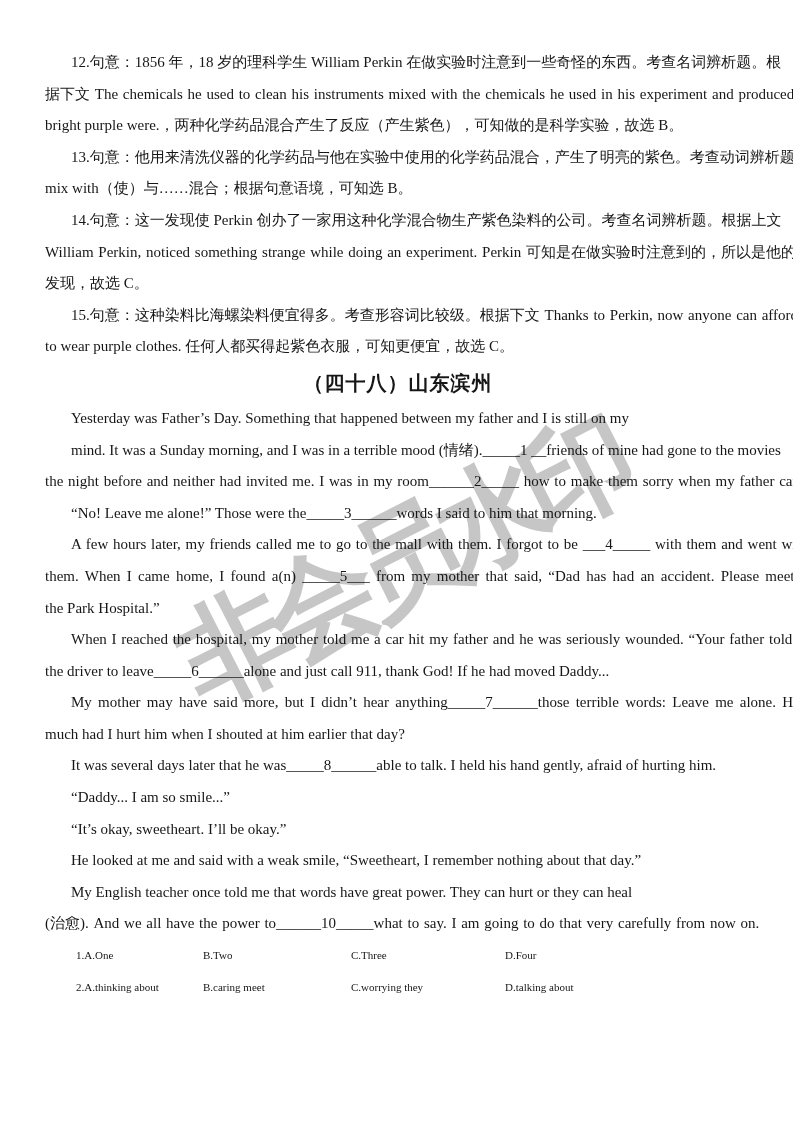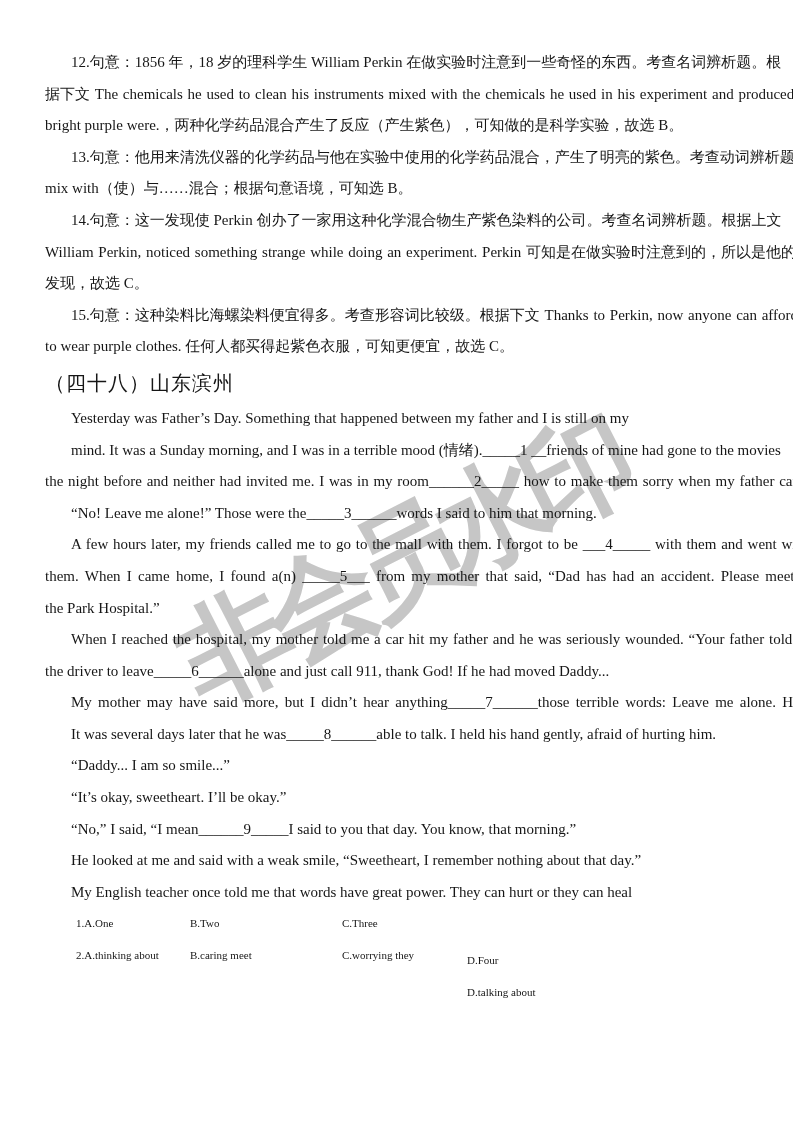--- a/index.html
+++ b/index.html
@@ -45,30 +45,31 @@
     line-height: 31.6px;
     font-size: 15px;
     white-space: nowrap;
   }
   .ind { padding-left: 26px; }
   .j1 { word-spacing: 1px; }
   .j2 { word-spacing: 2.5px; }
   .title {
     height: 40px;
     line-height: 40px;
+    text-align: center;
     font-size: 20px;
-    font-weight: normal;
+    font-weight: bold;
     font-family: "DejaVu Sans", "Liberation Sans", sans-serif;
     letter-spacing: 1px;
   }
   .optrow { position: relative; height: 31.6px; line-height: 31.6px; font-size: 11px; white-space: nowrap; }
   .optrow .c0 { position: absolute; left: 31px; }
-  .optrow .c1 { position: absolute; left: 145px; font-family: Liberation Serif, serif; }
-  .optrow .c2 { position: absolute; left: 297px; }
-  .optrow .c3 { position: absolute; left: 422px; margin-top: 37px; }
+  .optrow .c1 { position: absolute; left: 158px; font-family: Liberation Serif, serif; }
+  .optrow .c2 { position: absolute; left: 306px; }
+  .optrow .c3 { position: absolute; left: 460px; }
 </style>
 </head>
 <body>
 
 <div class="page">
 
   <div class="watermark">非会员水印</div>
 
   <div class="content">
 
@@ -91,26 +92,27 @@
       <div class="ln ind">Yesterday was Father’s Day. Something that happened between my father and I is still on my</div>
       <div class="ln ind">mind. It was a Sunday morning, and I was in a terrible mood (情绪)._____1 __friends of mine had gone to the movies</div>
       <div class="ln j1">the night before and neither had invited me. I was in my room______2_____ how to make them sorry when my father came</div>
       <div class="ln ind">“No! Leave me alone!” Those were the_____3______words I said to him that morning.</div>
       <div class="ln ind j1">A few hours later, my friends called me to go to the mall with them. I forgot to be ___4_____ with them and went with</div>
       <div class="ln j2">them. When I came home, I found a(n) _____5___ from my mother that said, “Dad has had an accident. Please meet us at</div>
       <div class="ln">the Park Hospital.”</div>
       <div class="ln ind j1">When I reached the hospital, my mother told me a car hit my father and he was seriously wounded. “Your father told</div>
       <div class="ln">the driver to leave_____6______alone and just call 911, thank God! If he had moved Daddy...</div>
       <div class="ln ind j2">My mother may have said more, but I didn’t hear anything_____7______those terrible words: Leave me alone. How</div>
+      <div class="ln">much had I hurt him when I shouted at him earlier that day?</div>
       <div class="ln ind">It was several days later that he was_____8______able to talk. I held his hand gently, afraid of hurting him.</div>
       <div class="ln ind">“Daddy... I am so smile...”</div>
       <div class="ln ind">“It’s okay, sweetheart. I’ll be okay.”</div>
-      <div class="ln ind">“No,” I said, “I mean______9_____I said to you that day. You know, that morning.”</div>
       <div class="ln ind">He looked at me and said with a weak smile, “Sweetheart, I remember nothing about that day.”</div>
       <div class="ln ind">My English teacher once told me that words have great power. They can hurt or they can heal</div>
+      <div class="ln j1">(治愈). And we all have the power to______10_____what to say. I am going to do that very carefully from now on.</div>
     </div>
 
     <div>
       <div class="optrow">
         <span class="c0">1.A.One</span>
         <span class="c1">B.Two</span>
         <span class="c2">C.Three</span>
         <span class="c3">D.Four</span>
       </div>
       <div class="optrow">

